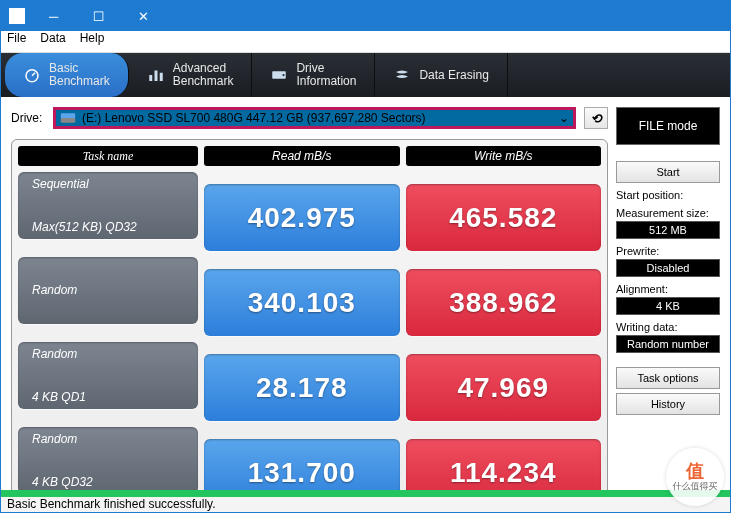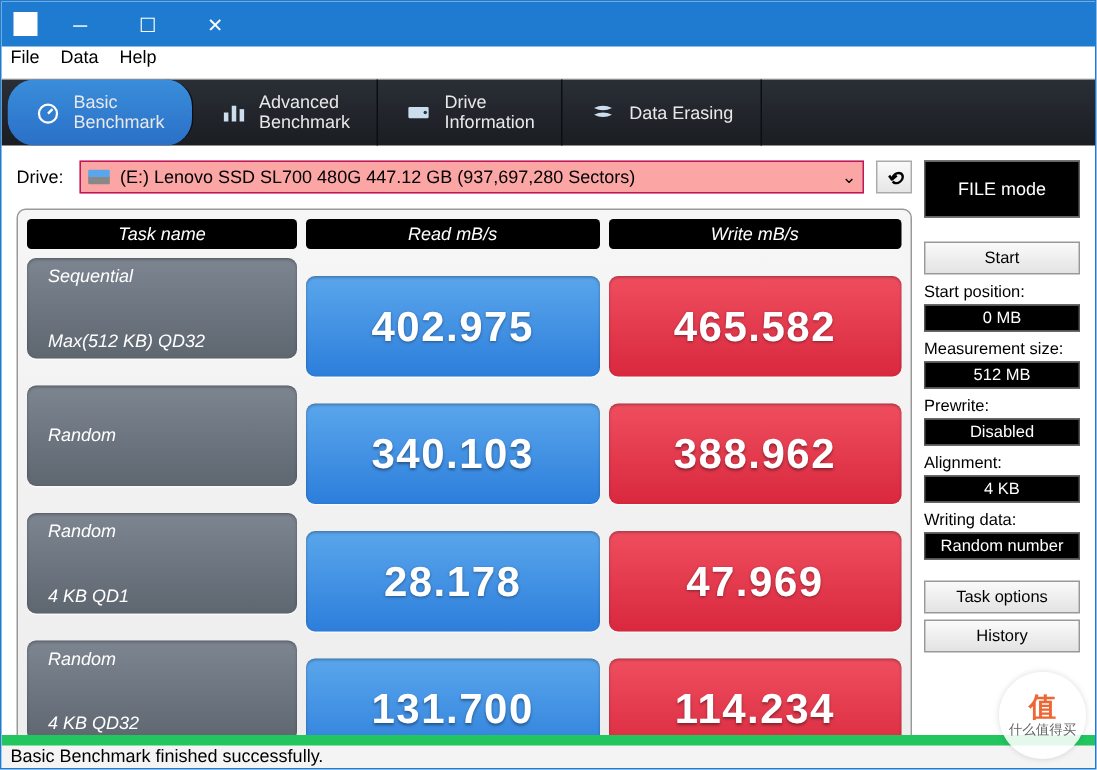--- a/index.html
+++ b/index.html
@@ -14,29 +14,29 @@
 .tabs { height: 44px; background: linear-gradient(#2a2f36,#1a1d22); display: flex; align-items: stretch; padding: 0 4px; }
 .tab { display: flex; align-items: center; gap: 8px; padding: 0 18px; color: #e8e8e8; font-size: 12px; border-right: 1px solid #0c0e11; cursor: pointer; }
 .tab.active { background: linear-gradient(#3a8edb,#2a6fc7); border-radius: 18px; }
 .tab .ticon { width: 18px; height: 18px; display: flex; align-items: center; justify-content: center; }
 .tab svg { width: 18px; height: 18px; }
 .content { display: flex; padding: 10px 10px 0 10px; height: calc(100% - 30px - 22px - 44px - 22px); }
 .left { flex: 1; }
 .right { width: 104px; margin-left: 8px; }
 .driverow { display: flex; align-items: center; font-size: 12px; margin-bottom: 10px; gap: 8px; }
 .driverow label { width: 34px; }
-.drivesel { flex: 1; height: 22px; border: 1px solid #be185d; display: flex; align-items: center; padding: 0 4px; font-size: 12px; background: #fca5a5; position: relative; }
+.drivesel { flex: 1; height: 22px; border: 3px solid #be185d; display: flex; align-items: center; padding: 0 4px; font-size: 12px; background: #0369a1; position: relative; }
 .drivesel .dicon { width: 16px; height: 12px; margin-right: 6px; display: inline-flex; }
 .drivesel .chev { position: absolute; right: 4px; }
 .refreshbtn { width: 24px; height: 22px; border: 1px solid #aaa; background: linear-gradient(#fafafa,#e6e6e6); display: flex; align-items: center; justify-content: center; font-style: italic; font-weight: bold; font-size: 13px; }
 .filemode { width: 104px; height: 38px; background: #000; color: #fff; font-size: 12px; display: flex; align-items: center; justify-content: center; border: 1px solid #666; }
 .table { border: 1px solid #999; border-radius: 6px; background: linear-gradient(#f6f6f6,#ededed); padding: 6px; }
 .thead { display: flex; gap: 6px; margin-bottom: 6px; }
 .th { background: #000; color: #fff; font-style: italic; font-size: 12px; display: flex; align-items: center; justify-content: center; height: 20px; border-radius: 3px; }
-.th1 { width: 180px; }
+.th1 { width: 180px; font-family: Liberation Serif, serif; }
 .th2, .th3 { flex: 1; font-style: italic; }
 .row { display: flex; gap: 6px; margin-bottom: 6px; }
 .row:last-child { margin-bottom: 0; }
 .cell { height: 67px; border-radius: 6px; display: flex; flex-direction: column; justify-content: center; box-shadow: inset 0 1px 2px rgba(0,0,0,.3), 0 1px 0 rgba(255,255,255,.6); gap: 28px; }
 .task { width: 180px; background: linear-gradient(#7d8591,#5e6670); color: #fff; font-size: 12px; padding-left: 14px; font-style: italic; line-height: 1.25; }
 .val { flex: 1; display: flex; align-items: center; justify-content: center; font-family: Arial, sans-serif; font-weight: bold; font-size: 28px; letter-spacing: 1px; color: #fff; text-shadow: 0 1px 2px rgba(0,0,0,.4); margin-top: 12px; }
 .read { background: linear-gradient(#5aa6ec,#2c7edb); }
 .write { background: linear-gradient(#ef4e5f,#d9283e); }
 .sidebtn { height: 22px; background: linear-gradient(#fafafa,#e3e3e3); border: 1px solid #999; font-size: 11px; display: flex; align-items: center; justify-content: center; margin-bottom: 4px; cursor: pointer; }
 .sidelbl { font-size: 11px; margin-top: 6px; margin-bottom: 2px; }
@@ -163,21 +163,20 @@
             <div class="cell val write">114.234</div>
           </div>
         </div>
     </div>
   </div>
 
   <div class="right">
     <div class="filemode" style="margin-bottom:16px">FILE mode</div>
     <div class="sidebtn">Start</div>
     <div class="sidelbl">Start position:</div>
-    <div class="sideval">0 MB</div>
     <div class="sidelbl">Measurement size:</div>
     <div class="sideval">512 MB</div>
     <div class="sidelbl">Prewrite:</div>
     <div class="sideval">Disabled</div>
     <div class="sidelbl">Alignment:</div>
     <div class="sideval">4 KB</div>
     <div class="sidelbl">Writing data:</div>
     <div class="sideval" style="margin-bottom:14px">Random number</div>
     <div class="sidebtn">Task options</div>
     <div class="sidebtn">History</div>

